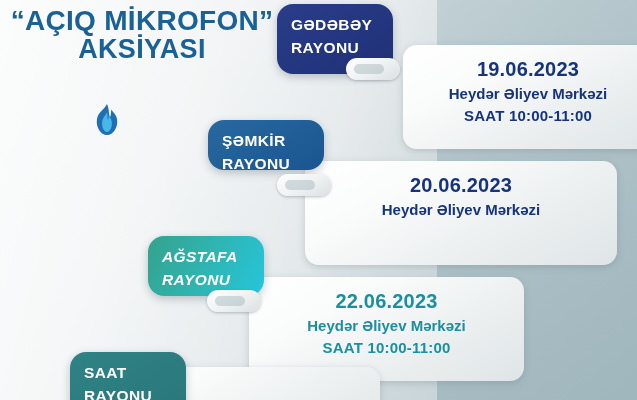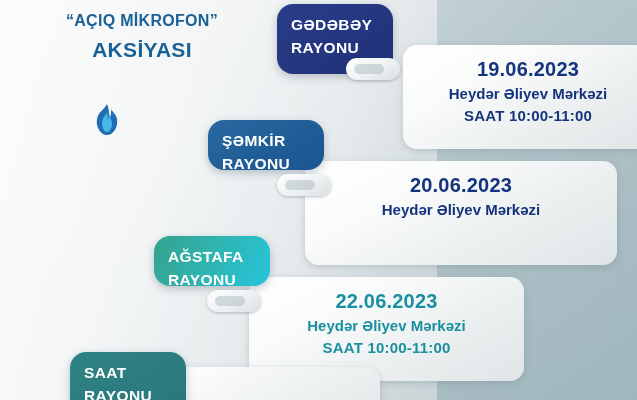--- a/index.html
+++ b/index.html
@@ -55,22 +55,22 @@
     z-index: 40;
   }
   .title-line {
     color: #1a6196;
     font-weight: bold;
     font-size: 23px;
     letter-spacing: 0.3px;
     line-height: 29px;
     white-space: nowrap;
   }
-  .title-line.l1 { font-size: 16px; }
-  .title-line.l2 { font-size: 21px; }
+  .title-line.l1 { font-size: 28px; }
+  .title-line.l2 { font-size: 27px; }
 
   
   .logo {
     position: absolute;
     left: 47px;
     top: 103px;
     width: 120px;
     text-align: center;
     z-index: 40;
   }
@@ -134,21 +134,21 @@
     color: #ffffff;
     font-weight: bold;
     font-size: 15.5px;
     line-height: 23px;
     letter-spacing: 0.4px;
     white-space: nowrap;
   }
 
   #badge-1 { left: 277px; top: 4px;   width: 116px; height: 70px; background: linear-gradient(150deg, #2a3d8a 0%, #1f3076 100%); }
   #badge-2 { left: 208px; top: 120px; width: 116px; height: 50px; background: linear-gradient(150deg, #28689f 0%, #1a5590 100%); }
-  #badge-3 { left: 154px; top: 236px; width: 116px; height: 50px; background: linear-gradient(115deg, #35a28d 0%, #2fb4b0 48%, #27c5db 100%); }
+  #badge-3 { left: 148px; top: 236px; width: 116px; height: 60px; background: linear-gradient(115deg, #35a28d 0%, #2fb4b0 48%, #27c5db 100%); font-style: italic; }
   #badge-4 { left: 70px;  top: 352px; width: 116px; height: 70px; background: linear-gradient(150deg, #2f8385 0%, #2a767a 100%); }
 
   
   .connector {
     position: absolute;
     z-index: 30;
     width: 54px;
     height: 22px;
     border-radius: 11px;
     background: linear-gradient(150deg, #ffffff 0%, #eef1f2 55%, #dadfe1 100%);

